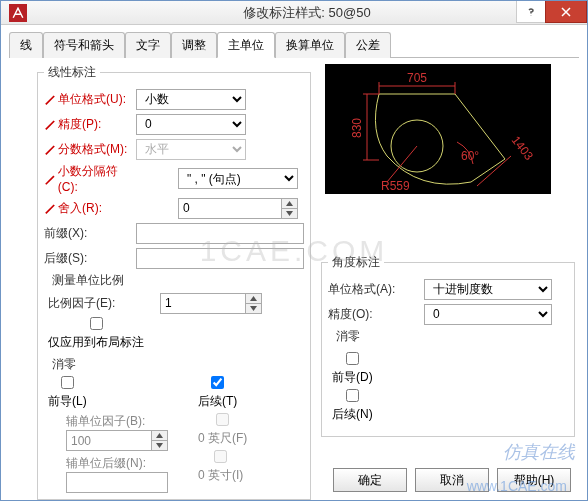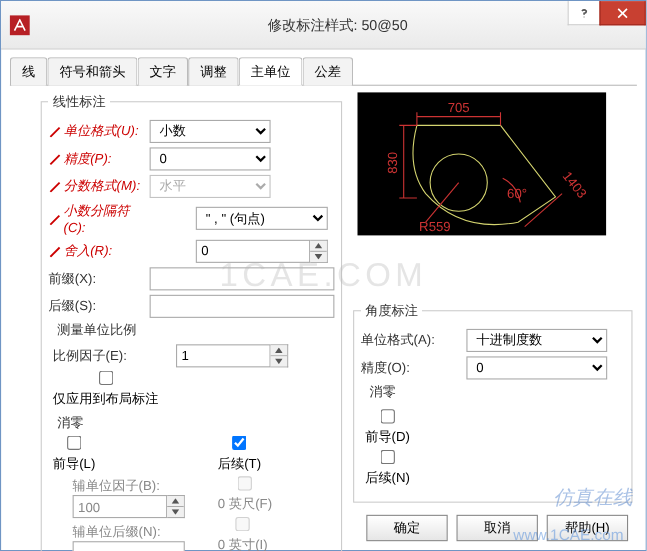--- a/index.html
+++ b/index.html
@@ -1,39 +1,39 @@
 <!DOCTYPE html>
 <html><head>
 <meta charset="utf-8">
 <style>
 * { box-sizing: border-box; font-family: "Microsoft YaHei", SimSun, sans-serif; font-size: 12px; }
 body { margin: 0; padding: 0; background: #fff; }
 .window { width: 588px; height: 501px; border: 1px solid #6f95c4; position: relative; background: #fff; }
-.titlebar { height: 44px; background: linear-gradient(#f9f9f9,#eaeaea); display: flex; align-items: center; border-bottom: 1px solid #ccc; position: relative; }
+.titlebar { height: 24px; background: linear-gradient(#f9f9f9,#eaeaea); display: flex; align-items: center; border-bottom: 1px solid #ccc; position: relative; }
 .appicon { width: 18px; height: 18px; background: #b72025; margin-left: 8px; display:flex; align-items:center; justify-content:center; }
 .appicon svg { width:12px; height:12px; }
 .title { flex: 1; text-align: center; color: #333; font-size: 13px; }
 .winbtns { display: flex; height: 100%; position:absolute; right:0; top:0;}
 .winbtn { width: 42px; height: 22px; display: flex; align-items: center; justify-content: center; border:1px solid #ccc; border-top:none; background:#fff; margin-left:-1px;}
 .winbtn.close { background: #c84031; color: #fff; border-color:#a0291e;}
 .winbtn.close svg { stroke:#fff; }
 .winbtn svg { width:10px; height:10px; stroke:#555; stroke-width:1.5; }
 .content { padding: 6px 8px 0 8px; }
 .tabs { display: flex; border-bottom: 1px solid #bbb; }
 .tab { padding: 4px 10px 3px; border: 1px solid #bbb; border-bottom: none; background: #f3f3f3; margin-right: 0; position: relative; top:1px; border-top-left-radius:3px; border-top-right-radius:3px;}
 .tab.active { background: #fff; border-bottom: 1px solid #fff; }
 .body { display: flex; padding: 6px 4px 0 4px; height: 388px;}
 .left { flex: 1.02; padding-right: 10px; padding-left: 24px; }
 .right { flex: 0.98; }
 fieldset { border: 1px solid #ccc; margin: 0 0 2px 0; padding: 4px 6px; }
 fieldset.noborder { border: none; padding-left:0; padding-right:0;}
 legend { padding: 0 4px; color: #333; }
 .row { display: flex; align-items: center; margin: 3px 0; min-height: 22px;}
 .lbl { width: 92px; color: #333; }
-.lbl.red { color: #c00; display:flex; align-items:center;font-style:italic;}
+.lbl.red { color: #c00; display:flex; align-items:center;}
 .redpen { width:12px; height:12px; margin-right:2px; }
 select, input[type=text] { height: 21px; border: 1px solid #aaa; padding: 0 4px; background:#fff; font-size:12px;}
 select { width: 110px; }
 input[type=text] { width: 106px; }
 .wide select, .wide input[type=text] { width: 168px; }
 .spinwrap { display:flex; }
 .spinbtns { display:flex; flex-direction:column; border:1px solid #aaa; border-left:none; height:21px; width:16px;}
 .spinbtn { flex:1; display:flex; align-items:center; justify-content:center; background:#f0f0f0; cursor:pointer;}
 .spinbtn:first-child{ border-bottom:1px solid #aaa;}
 .spinbtn svg{ width:7px; height:5px; fill:#555;}
@@ -78,20 +78,21 @@
     </div>
   </div>
 
   <div class="content">
     <div class="tabs">
       <div class="tab">线</div>
       <div class="tab">符号和箭头</div>
       <div class="tab">文字</div>
       <div class="tab">调整</div>
       <div class="tab active">主单位</div>
+      <div class="tab">换算单位</div>
       <div class="tab">公差</div>
     </div>
 
     <div class="body">
 
       <div class="left">
         <fieldset>
           <legend>线性标注</legend>
 
           <div class="row">

